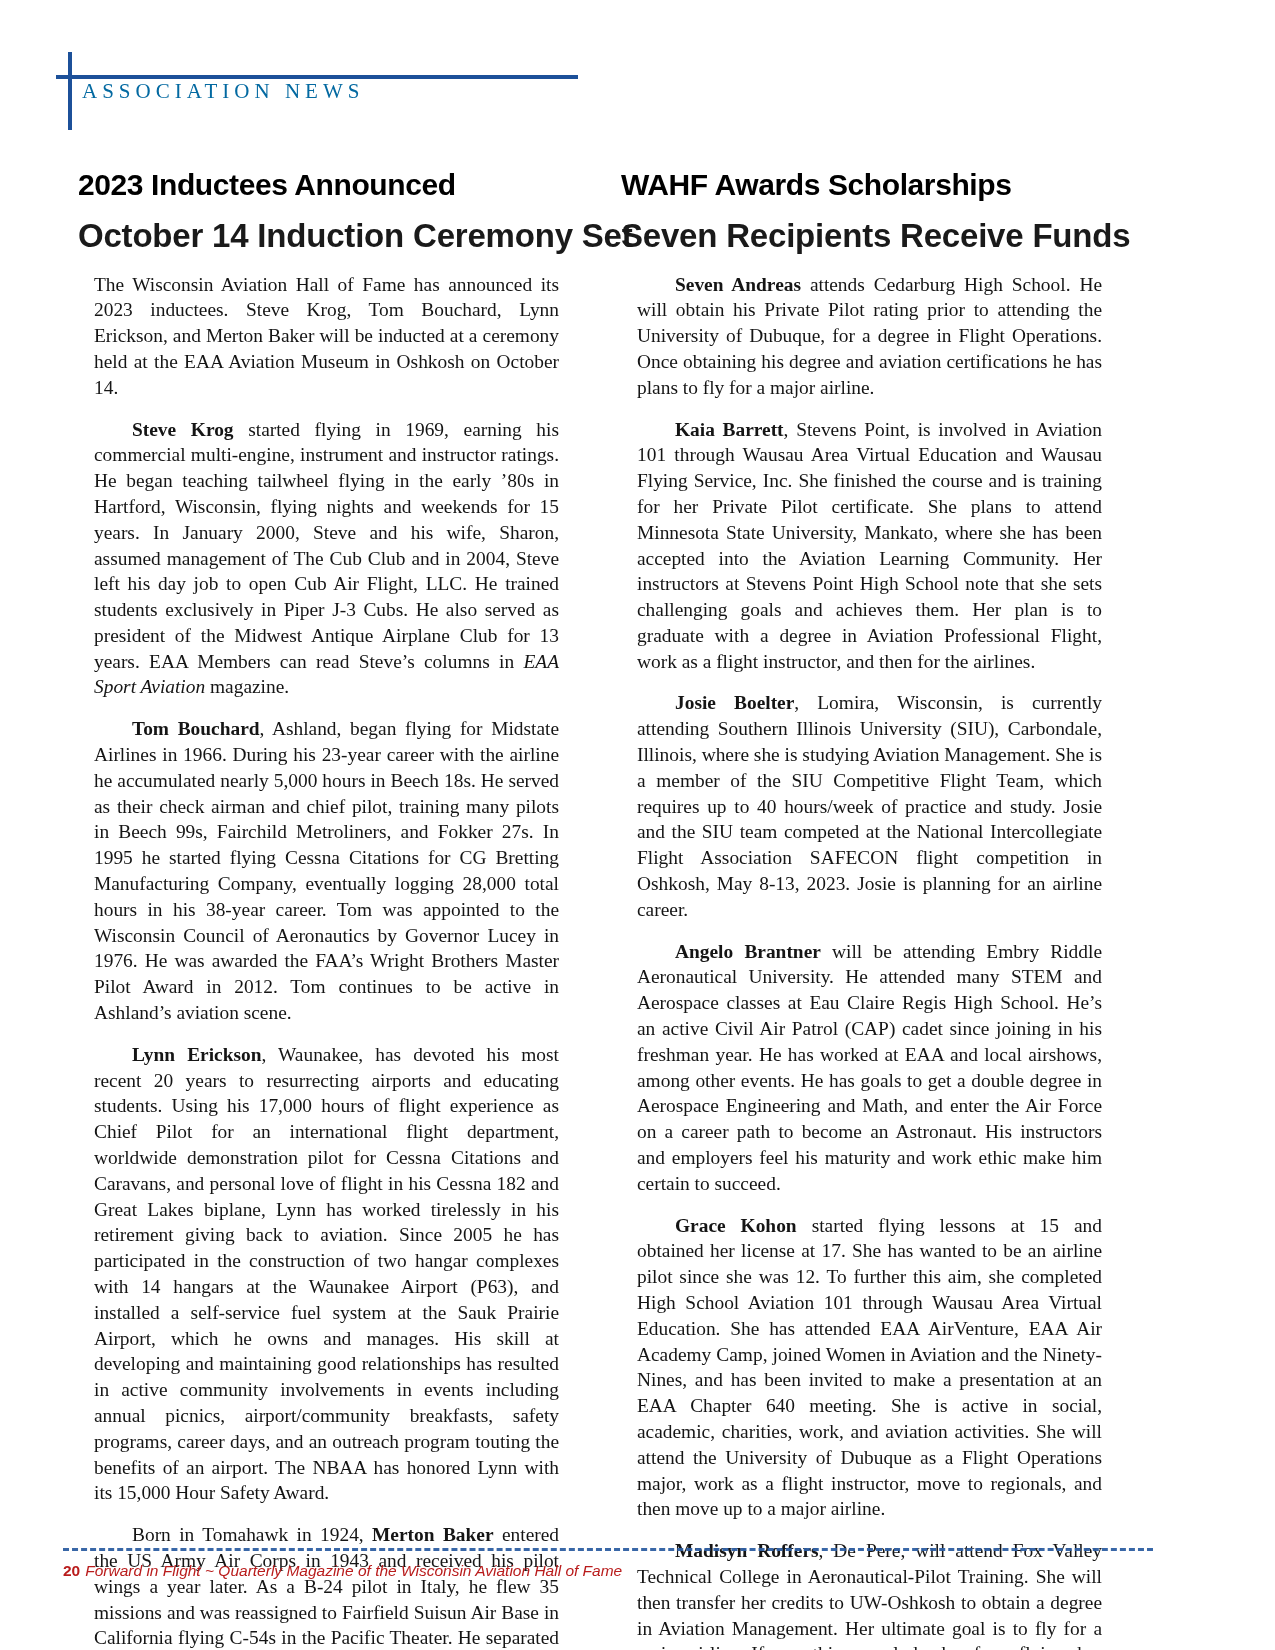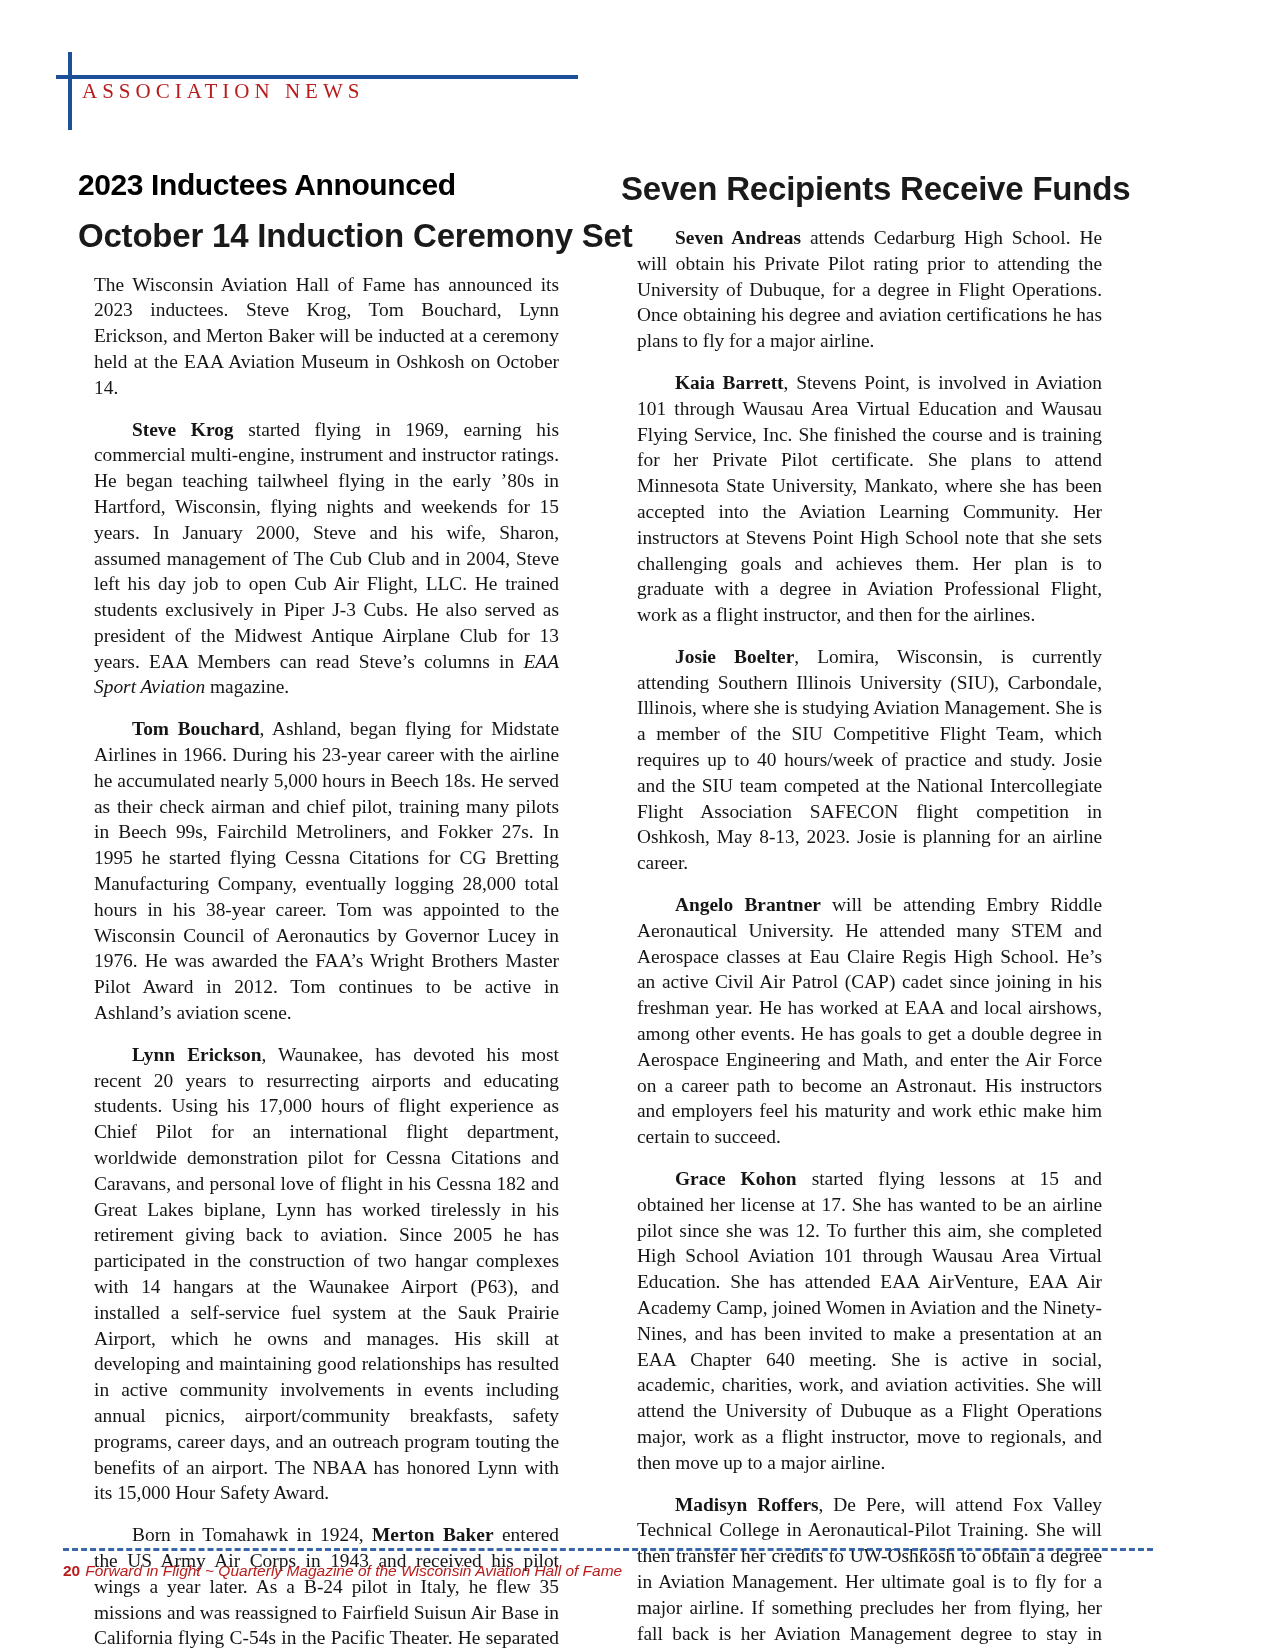--- a/index.html
+++ b/index.html
@@ -48,21 +48,21 @@
     height: 4px;
     background: #1c5099;
   }
   .section-title {
     position: absolute;
     left: 26px;
     top: 34px;
     font-family: "Liberation Serif", "DejaVu Serif", serif;
     font-size: 21px;
     letter-spacing: 5.0px;
-    color: #b91c1c;
+    color: #0369a1;
     white-space: nowrap;
   }
 
   
   .columns {
     position: absolute;
     left: 0;
     top: 168px;
     width: 1275px;
   }
@@ -163,20 +163,21 @@
       <div class="body-text">
           <p><span>The Wisconsin Aviation Hall of Fame has announced its 2023 inductees. Steve Krog, Tom Bouchard, Lynn Erickson, and Merton Baker will be inducted at a ceremony held at the EAA Aviation Museum in Oshkosh on October 14.</span></p>
           <p class="indent"><b>Steve Krog</b><span> started flying in 1969, earning his commercial multi-engine, instrument and instructor ratings. He began teaching tailwheel flying in the early ’80s in Hartford, Wisconsin, flying nights and weekends for 15 years. In January 2000, Steve and his wife, Sharon, assumed management of The Cub Club and in 2004, Steve left his day job to open Cub Air Flight, LLC. He trained students exclusively in Piper J-3 Cubs. He also served as president of the Midwest Antique Airplane Club for 13 years. EAA Members can read Steve’s columns in </span><i>EAA Sport Aviation</i><span> magazine.</span></p>
           <p class="indent"><b>Tom Bouchard</b><span>, Ashland, began flying for Midstate Airlines in 1966. During his 23-year career with the airline he accumulated nearly 5,000 hours in Beech 18s. He served as their check airman and chief pilot, training many pilots in Beech 99s, Fairchild Metroliners, and Fokker 27s. In 1995 he started flying Cessna Citations for CG Bretting Manufacturing Company, eventually logging 28,000 total hours in his 38-year career. Tom was appointed to the Wisconsin Council of Aeronautics by Governor Lucey in 1976. He was awarded the FAA’s Wright Brothers Master Pilot Award in 2012. Tom continues to be active in Ashland’s aviation scene.</span></p>
           <p class="indent"><b>Lynn Erickson</b><span>, Waunakee, has devoted his most recent 20 years to resurrecting airports and educating students. Using his 17,000 hours of flight experience as Chief Pilot for an international flight department, worldwide demonstration pilot for Cessna Citations and Caravans, and personal love of flight in his Cessna 182 and Great Lakes biplane, Lynn has worked tirelessly in his retirement giving back to aviation. Since 2005 he has participated in the construction of two hangar complexes with 14 hangars at the Waunakee Airport (P63), and installed a self-service fuel system at the Sauk Prairie Airport, which he owns and manages. His skill at developing and maintaining good relationships has resulted in active community involvements in events including annual picnics, airport/community breakfasts, safety programs, career days, and an outreach program touting the benefits of an airport. The NBAA has honored Lynn with its 15,000 Hour Safety Award.</span></p>
           <p class="indent"><span>Born in Tomahawk in 1924, </span><b>Merton Baker</b><span> entered the US Army Air Corps in 1943 and received his pilot wings a year later. As a B-24 pilot in Italy, he flew 35 missions and was reassigned to Fairfield Suisun Air Base in California flying C-54s in the Pacific Theater. He separated from service and became a civilian flight instructor in North Carolina before being recalled to active service during the Korean War, flying T-33 and B-47 aircraft in Kansas. From 1957 - 1962 Merton was a B-52 acceptance pilot, and later an Air Force plan representative for Cessna. During Vietnam, he flew 150 combat missions in the EB-66, receiving the Distinguished Flying Cross. He retired as a Major General in 1981. Major General Baker logged 7,000 hours of flight time in 21 different aircraft. He passed away in 2000.</span></p>
         </div>
     </div>
 
     <div class="column col-right">
+      <h1 class="headline">WAHF Awards Scholarships</h1>
       <h2 class="subhead">Seven Recipients Receive Funds</h2>
       <div class="body-text">
           <p class="indent"><b>Seven Andreas</b><span> attends Cedarburg High School. He will obtain his Private Pilot rating prior to attending the University of Dubuque, for a degree in Flight Operations. Once obtaining his degree and aviation certifications he has plans to fly for a major airline.</span></p>
           <p class="indent"><b>Kaia Barrett</b><span>, Stevens Point, is involved in Aviation 101 through Wausau Area Virtual Education and Wausau Flying Service, Inc. She finished the course and is training for her Private Pilot certificate. She plans to attend Minnesota State University, Mankato, where she has been accepted into the Aviation Learning Community. Her instructors at Stevens Point High School note that she sets challenging goals and achieves them. Her plan is to graduate with a degree in Aviation Professional Flight, work as a flight instructor, and then for the airlines.</span></p>
           <p class="indent"><b>Josie Boelter</b><span>, Lomira, Wisconsin, is currently attending Southern Illinois University (SIU), Carbondale, Illinois, where she is studying Aviation Management. She is a member of the SIU Competitive Flight Team, which requires up to 40 hours/week of practice and study. Josie and the SIU team competed at the National Intercollegiate Flight Association SAFECON flight competition in Oshkosh, May 8-13, 2023. Josie is planning for an airline career.</span></p>
           <p class="indent"><b>Angelo Brantner</b><span> will be attending Embry Riddle Aeronautical University. He attended many STEM and Aerospace classes at Eau Claire Regis High School. He’s an active Civil Air Patrol (CAP) cadet since joining in his freshman year. He has worked at EAA and local airshows, among other events. He has goals to get a double degree in Aerospace Engineering and Math, and enter the Air Force on a career path to become an Astronaut. His instructors and employers feel his maturity and work ethic make him certain to succeed.</span></p>
           <p class="indent"><b>Grace Kohon</b><span> started flying lessons at 15 and obtained her license at 17. She has wanted to be an airline pilot since she was 12. To further this aim, she completed High School Aviation 101 through Wausau Area Virtual Education. She has attended EAA AirVenture, EAA Air Academy Camp, joined Women in Aviation and the Ninety-Nines, and has been invited to make a presentation at an EAA Chapter 640 meeting. She is active in social, academic, charities, work, and aviation activities. She will attend the University of Dubuque as a Flight Operations major, work as a flight instructor, move to regionals, and then move up to a major airline.</span></p>
           <p class="indent"><b>Madisyn Roffers</b><span>, De Pere, will attend Fox Valley Technical College in Aeronautical-Pilot Training. She will then transfer her credits to UW-Oshkosh to obtain a degree in Aviation Management. Her ultimate goal is to fly for a major airline. If something precludes her from flying, her fall back is her Aviation Management degree to stay in aviation. Her instructors cite her reliability in any project/job she undertakes.</span></p>
           <p class="indent"><b>Elijah Pagel</b><span>, Wausau, is currently a sophomore at Minnesota State University – Mankato, in its Aviation program. By graduation, he will have obtained his ratings and wants to start work as a flight instructor at North Star Aviation. He also wants to become involved in volunteer aviation programs. Upon building the required time, he hopes to fly for Sun Country or Delta.</span></p>
         </div>

